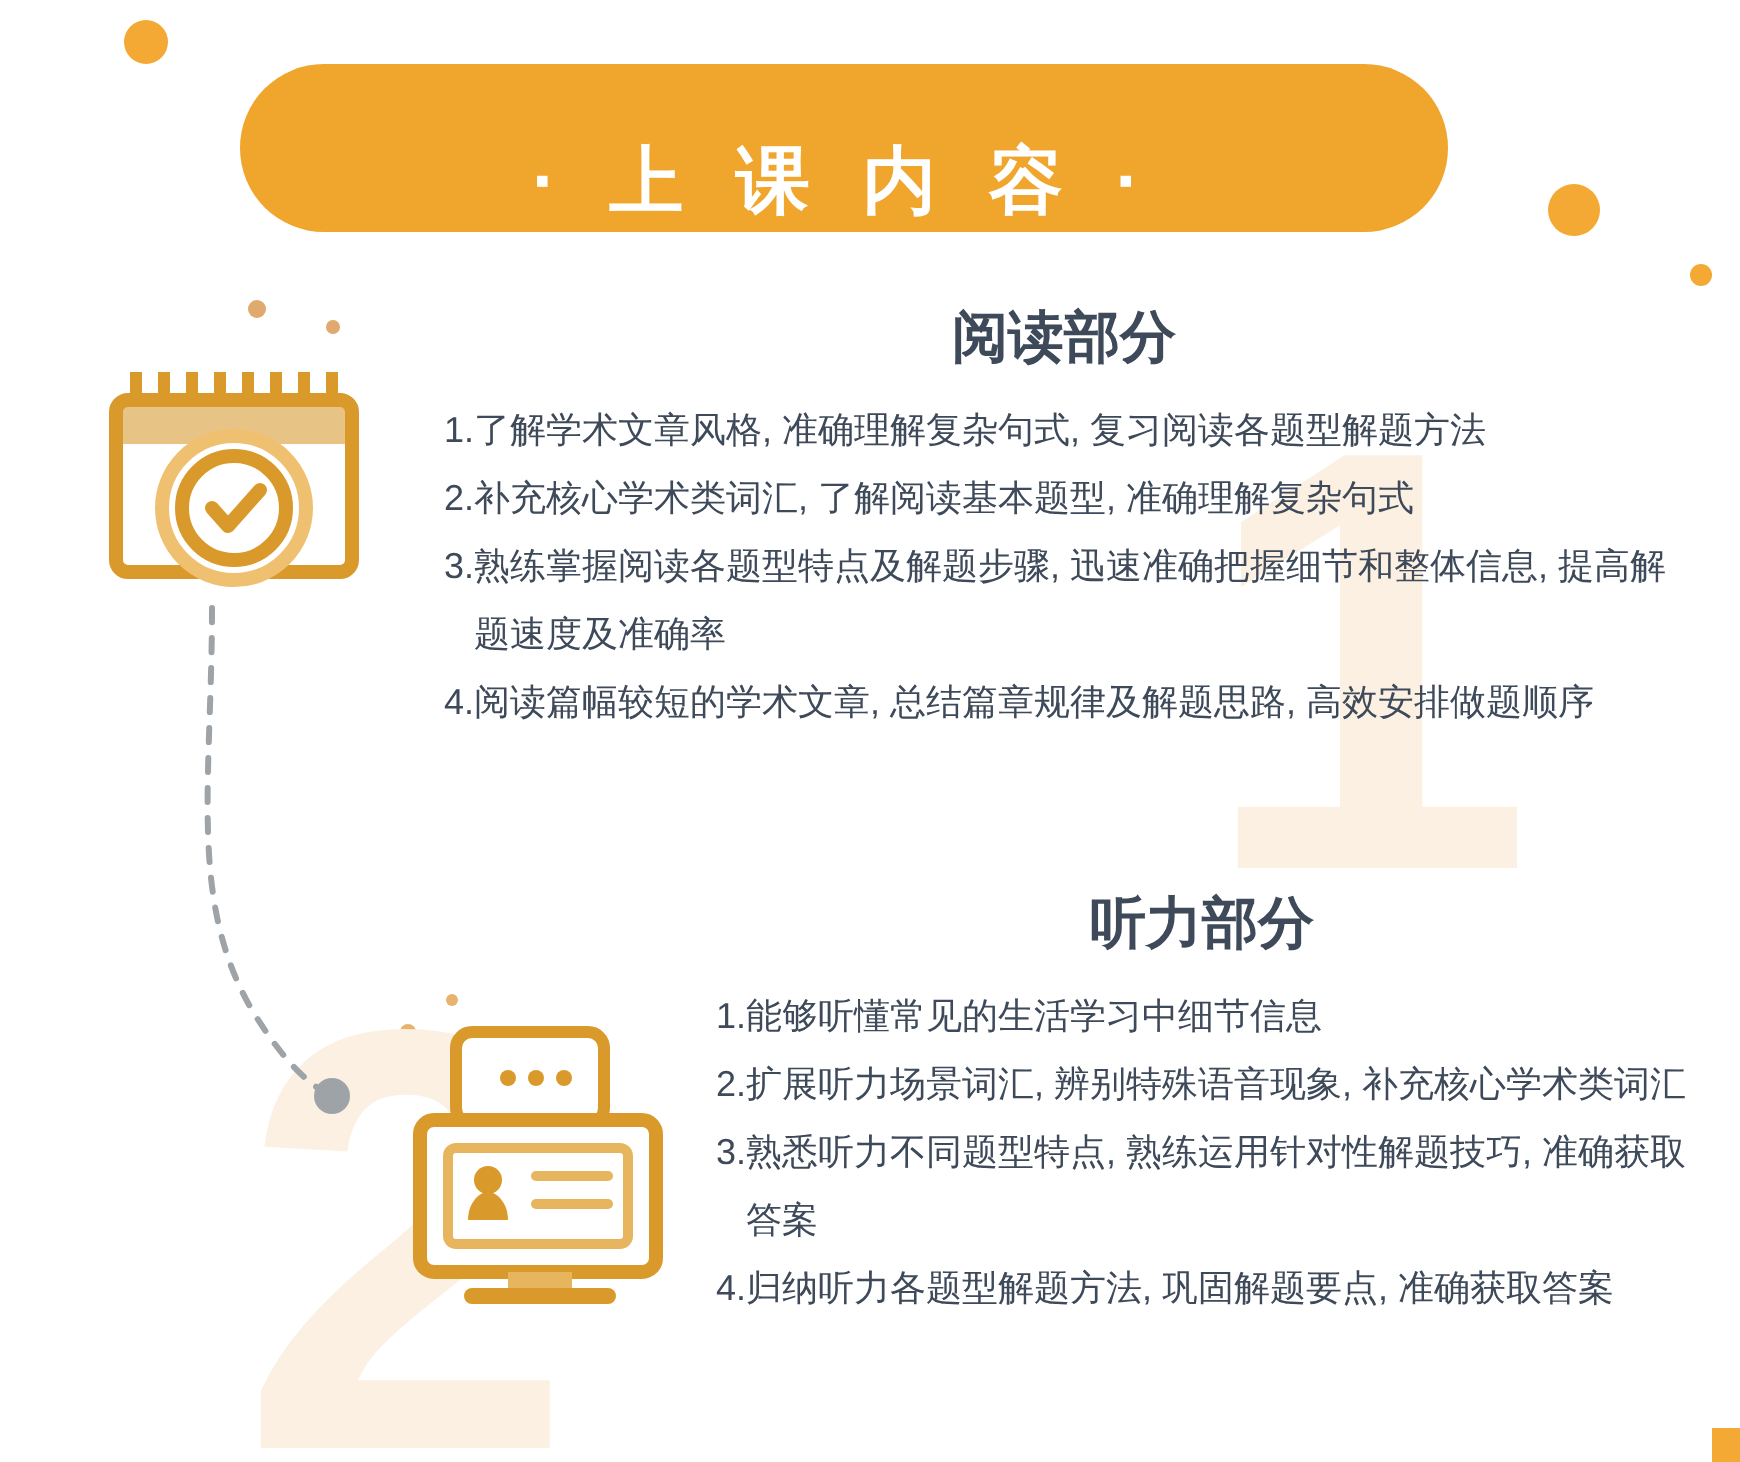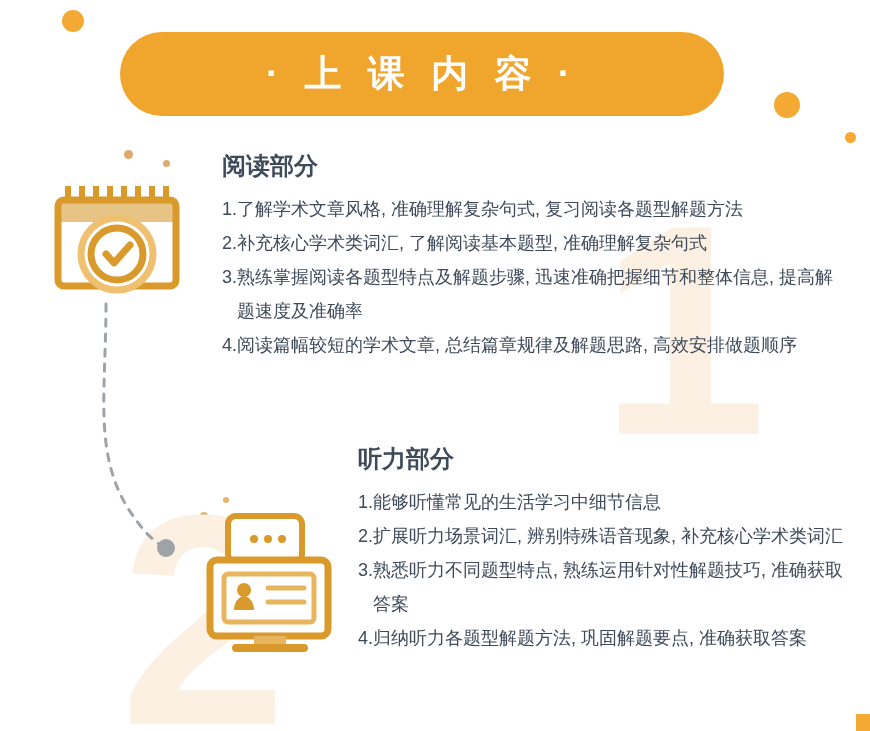--- a/index.html
+++ b/index.html
@@ -46,39 +46,40 @@
   
   .title-pill {
     position: absolute;
     left: 120px;
     top: 32px;
     width: 604px;
     height: 84px;
     background: #f0a52c;
     border-radius: 42px;
     display: flex;
-    align-items: center;
+    align-items: flex-end;
     justify-content: center;
     z-index: 2;
   }
   .title-text {
     color: #ffffff;
     font-size: 37px;
     font-weight: bold;
     letter-spacing: 8px;
   }
 
   
   .section { position: absolute; z-index: 3; }
 
   .sec-title {
-    font-size: 24px;
+    font-size: 28px;
     font-weight: bold;
     color: #3e4a5a;
     margin-bottom: 10px;
+    text-align: center;
   }
   .item {
     font-size: 18px;
     color: #3e4a5a;
     line-height: 34px;
     display: flex;
   }
   .item .num { flex: 0 0 auto; }
   .item .txt { flex: 1 1 auto; }
 

